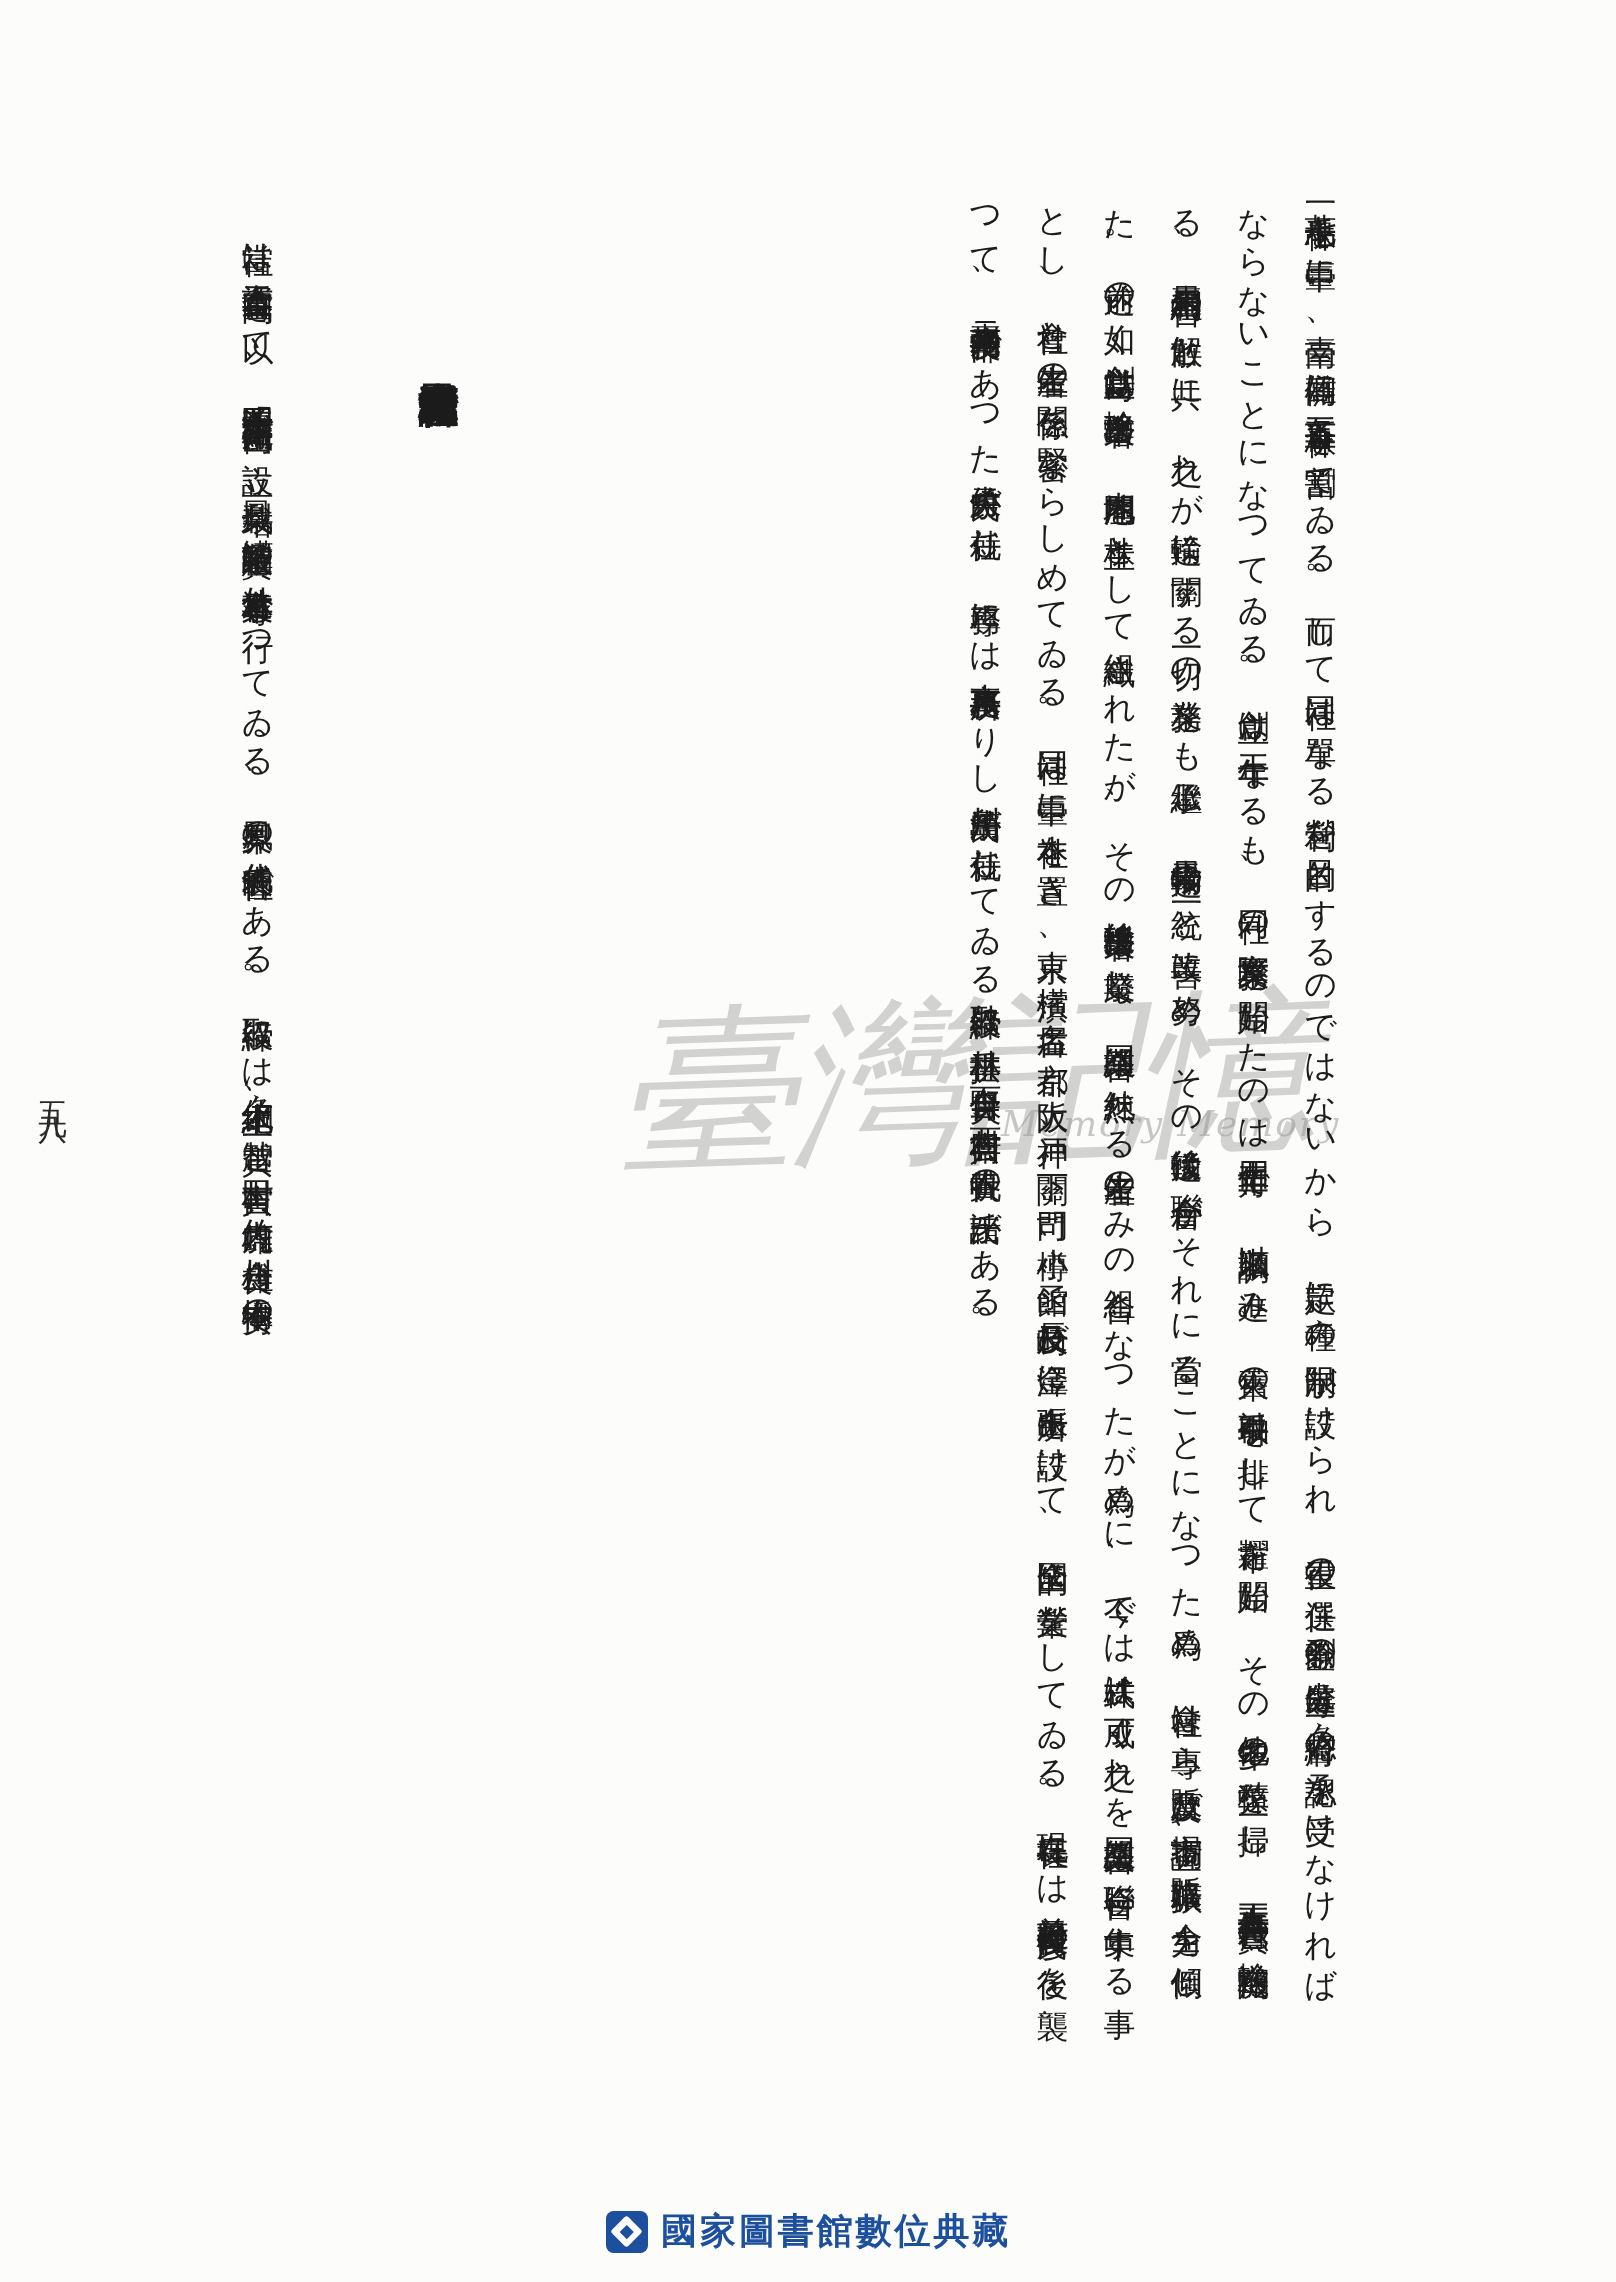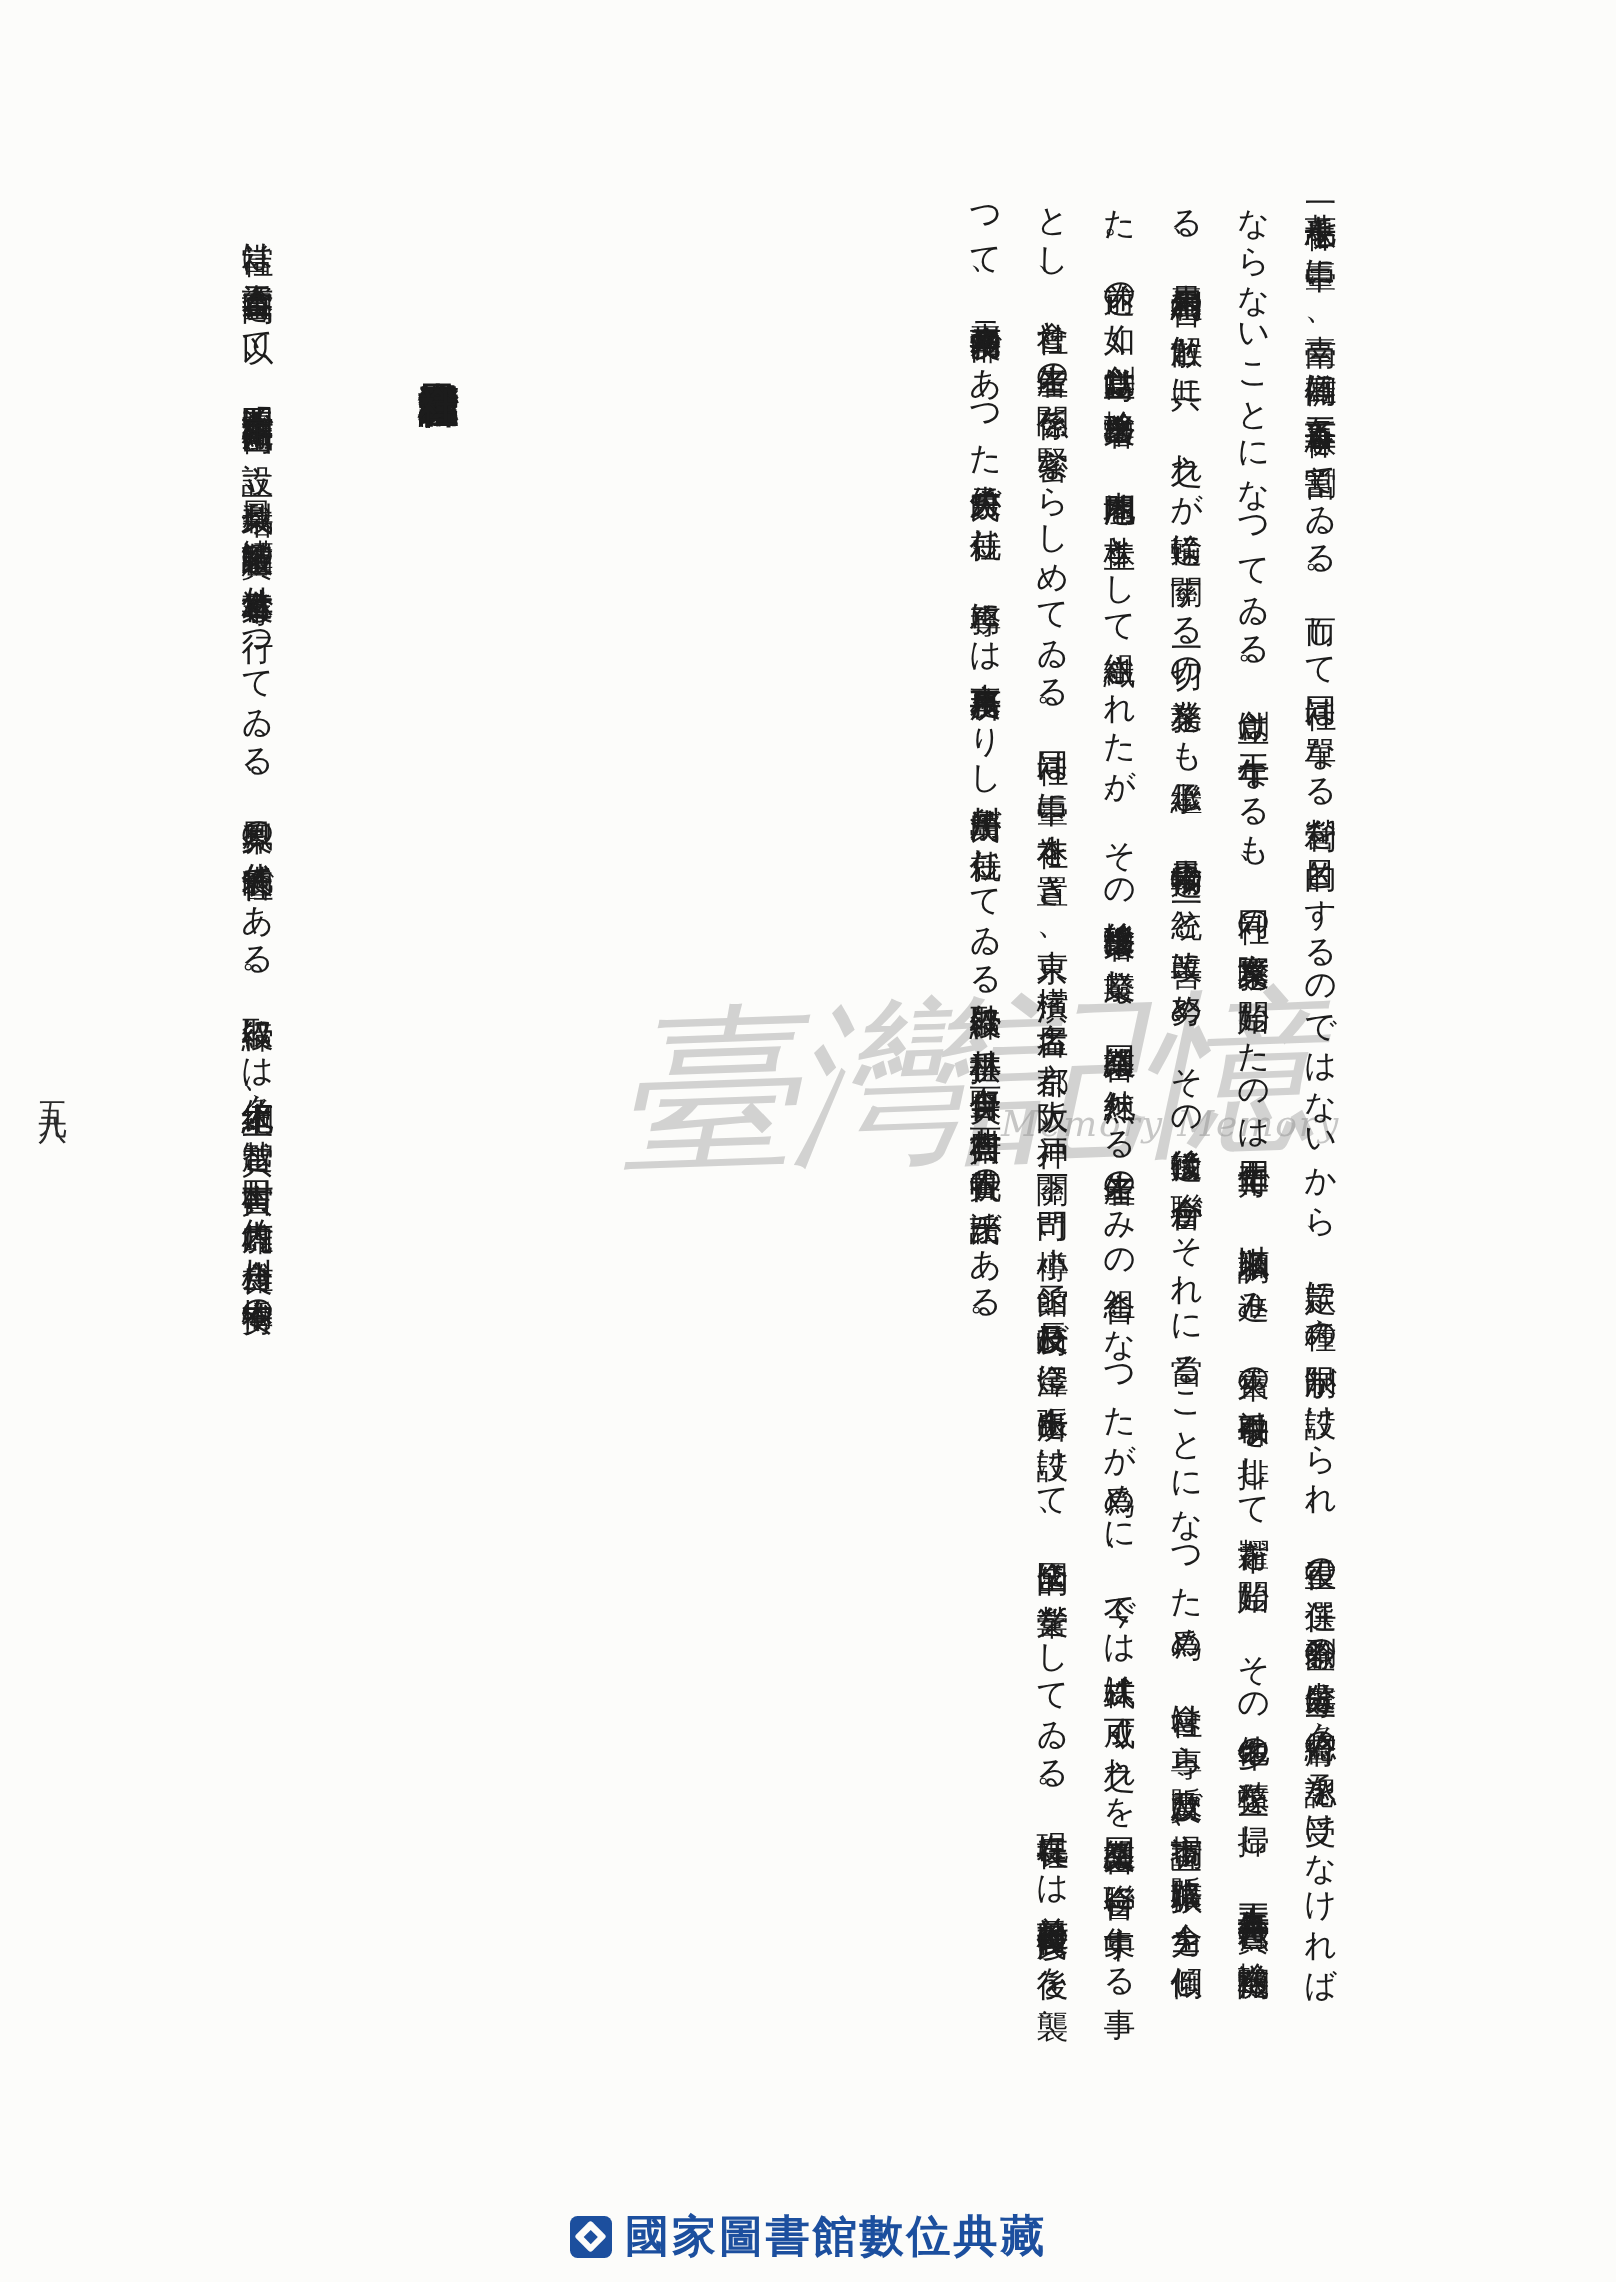--- a/index.html
+++ b/index.html
@@ -117,21 +117,21 @@
   }
   .footer-logo::after{
     content:"";
     position:absolute;
     left:16px;top:16px;
     width:9.5px;height:9.5px;
     background:#1c4f9e;
     transform:rotate(45deg);
   }
   .footer-caption{
-    font-size:44px;
+    font-size:36px;
     font-weight:bold;
     color:#1c4f9e;
     letter-spacing:2.9px;
     font-family:"DejaVu Serif","Liberation Serif",serif;
   }
 </style>
 </head>
 <body>
 
 <div class="page">

